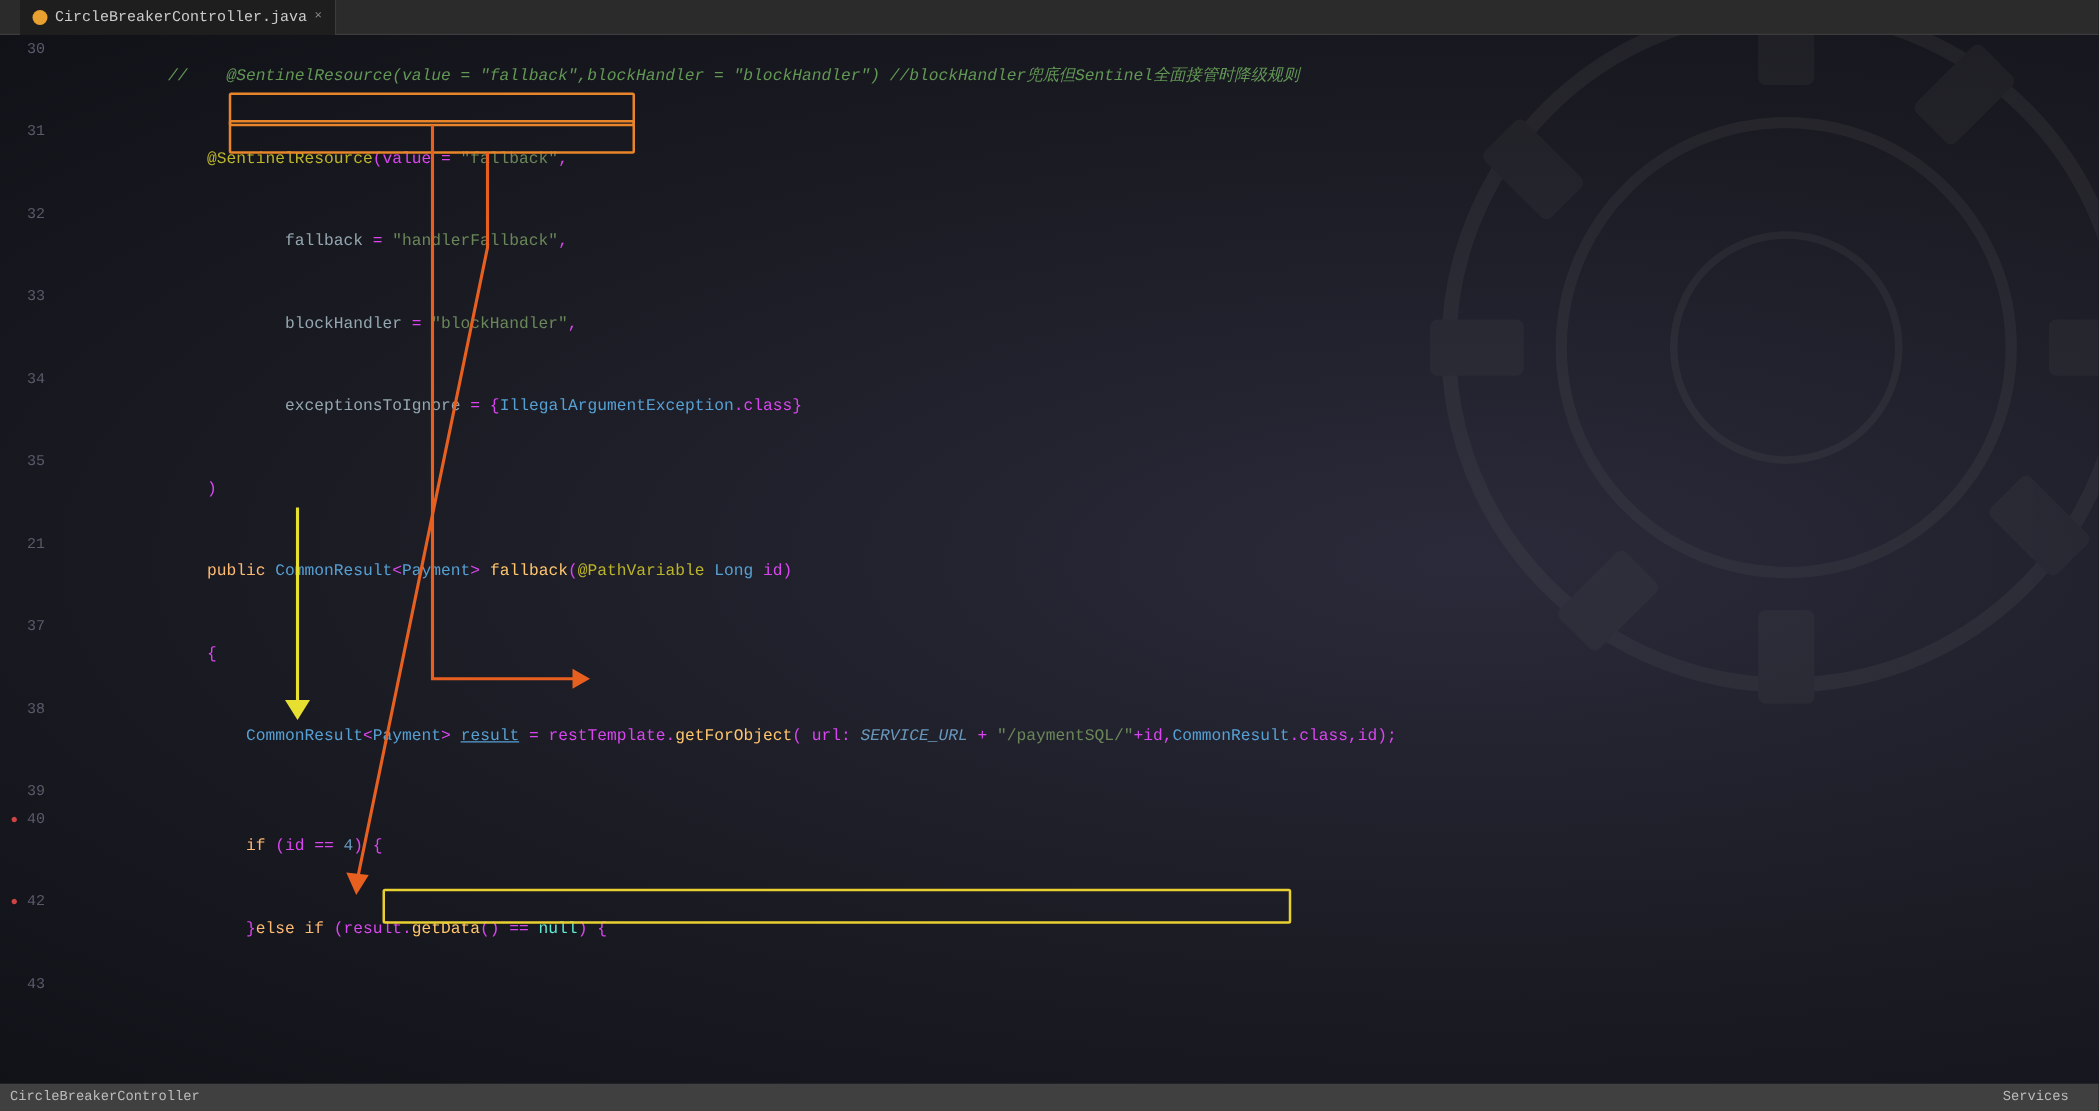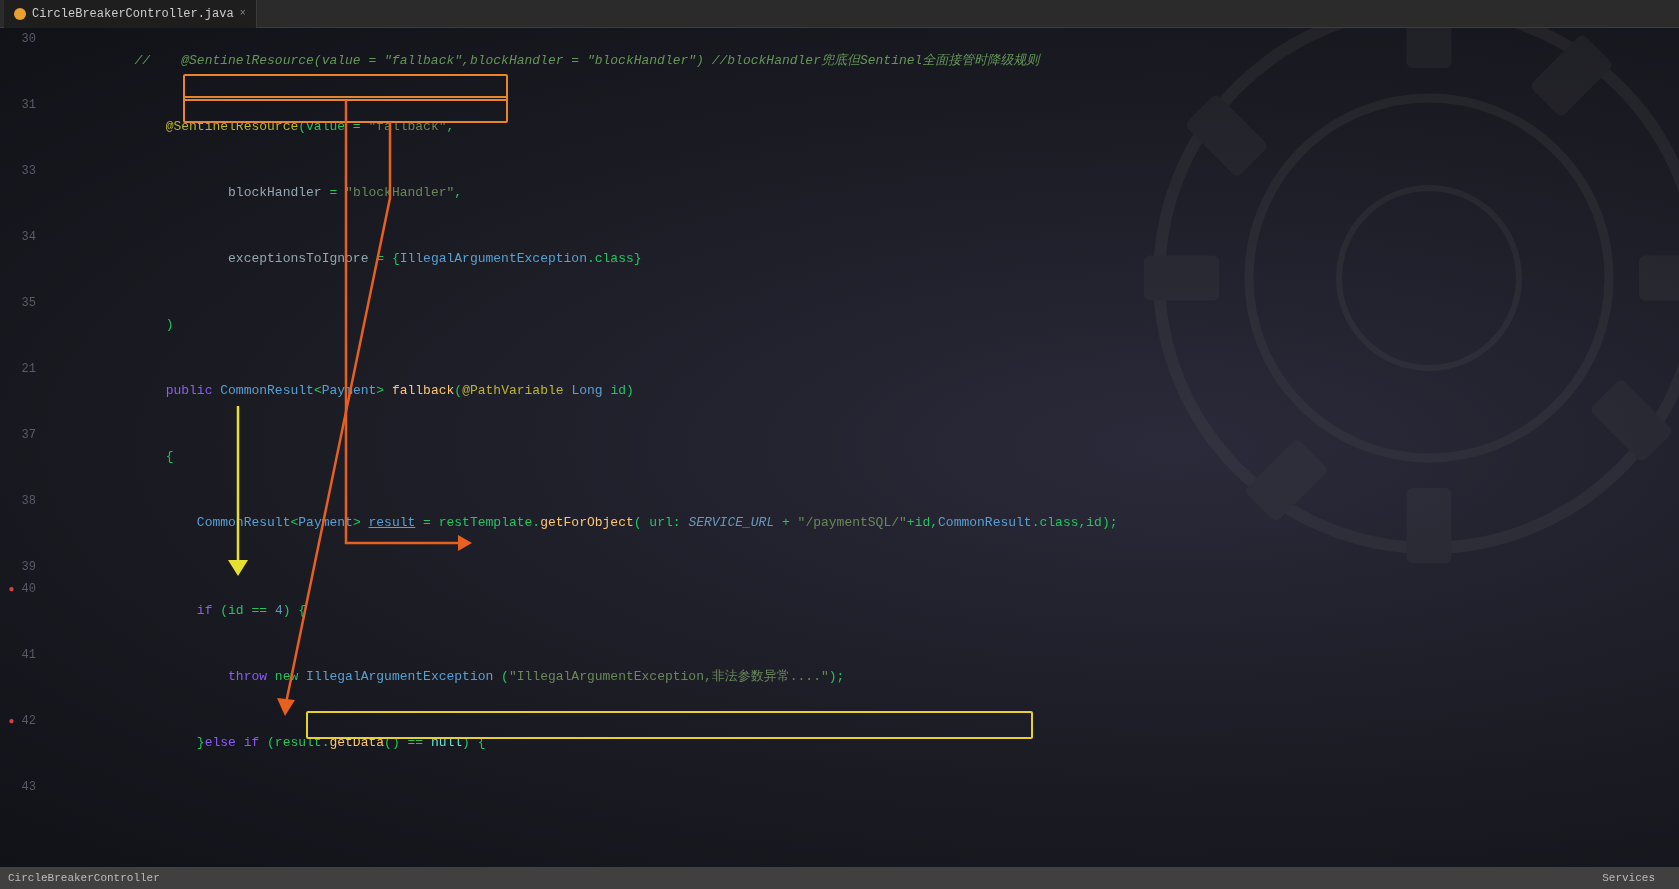--- a/index.html
+++ b/index.html
@@ -14,21 +14,21 @@
       position: relative;
     }
 
     
     .tab-bar {
       display: flex;
       align-items: center;
       background: #2b2b2b;
       height: 28px;
       border-bottom: 1px solid #3c3c3c;
-      padding-left: 4px;
+      padding-left: 16px;
     }
     .tab {
       display: flex;
       align-items: center;
       height: 28px;
       padding: 0 10px;
       background: #1e1e1e;
       color: #ccc;
       font-size: 12px;
       border-right: 1px solid #3c3c3c;
@@ -100,32 +100,32 @@
     }
     .line-num.has-icon {
       color: #5a5a6a;
     }
     .line-content {
       flex: 1;
       padding-left: 4px;
     }
 
     
-    .kw { color: #8b5cf6; } 
+    .kw { color: #fdba74; } 
     .kw2 { color: #5eead4; } 
     .type { color: #56a0d3; text-align: center; }
     .str { color: #6a8759; }
     .ann { color: #bbb529; } 
     .method { color: #ffc66d; }
     .param { color: #94a7b0; }
     .comment { color: #629755; font-style: italic; }
     .num { color: #6897bb; }
     .italic-str { color: #6897bb; font-style: italic; }
     .underline { text-decoration: underline; color: #56a0d3; }
-    .plain { color: #22c55e; text-align: right; }
+    .plain { color: #d946ef; text-align: right; }
 
     
     .arrows-overlay {
       position: absolute;
       top: 0; left: 0;
       width: 100%;
       height: 100%;
       z-index: 15;
       pointer-events: none;
     }
@@ -194,20 +194,26 @@
       </span>
     </div>
 
     <div class="code-line">
       <span class="line-num">31</span>
       <span class="line-content">
         <span class="plain">    </span><span class="ann">@SentinelResource</span><span class="plain">(value = </span><span class="str">"fallback"</span><span class="plain">,</span>
       </span>
     </div>
 
+    <div class="code-line" style="position:relative;">
+      <span class="line-num">32</span>
+      <span class="line-content">
+        <span class="plain">            </span><span class="param">fallback</span><span class="plain"> = </span><span class="str">"handlerFallback"</span><span class="plain">,</span>
+      </span>
+    </div>
 
     <div class="code-line">
       <span class="line-num">33</span>
       <span class="line-content">
         <span class="plain">            </span><span class="param">blockHandler</span><span class="plain"> = </span><span class="str">"blockHandler"</span><span class="plain">,</span>
       </span>
     </div>
 
     <div class="code-line">
       <span class="line-num">34</span>
@@ -249,26 +255,20 @@
       <span class="line-content"></span>
     </div>
 
     <div class="code-line">
       <span class="line-num has-icon"><span class="bp-icon">●</span> 40</span>
       <span class="line-content">
         <span class="plain">        </span><span class="kw">if</span><span class="plain"> (id == </span><span class="num">4</span><span class="plain">) {</span>
       </span>
     </div>
 
-    <div class="code-line">
-      <span class="line-num">41</span>
-      <span class="line-content">
-        <span class="plain">            </span><span class="kw">throw</span><span class="plain"> new </span><span class="type">IllegalArgumentException</span><span class="plain"> (</span><span class="str">"IllegalArgumentException,非法参数异常...."</span><span class="plain">);</span>
-      </span>
-    </div>
 
     <div class="code-line">
       <span class="line-num has-icon"><span class="bp-icon">●</span> 42</span>
       <span class="line-content">
         <span class="plain">        }</span><span class="kw">else if</span><span class="plain"> (result.</span><span class="method">getData</span><span class="plain">() == </span><span class="kw2">null</span><span class="plain">) {</span>
       </span>
     </div>
 
     <div class="code-line">
       <span class="line-num">43</span>

